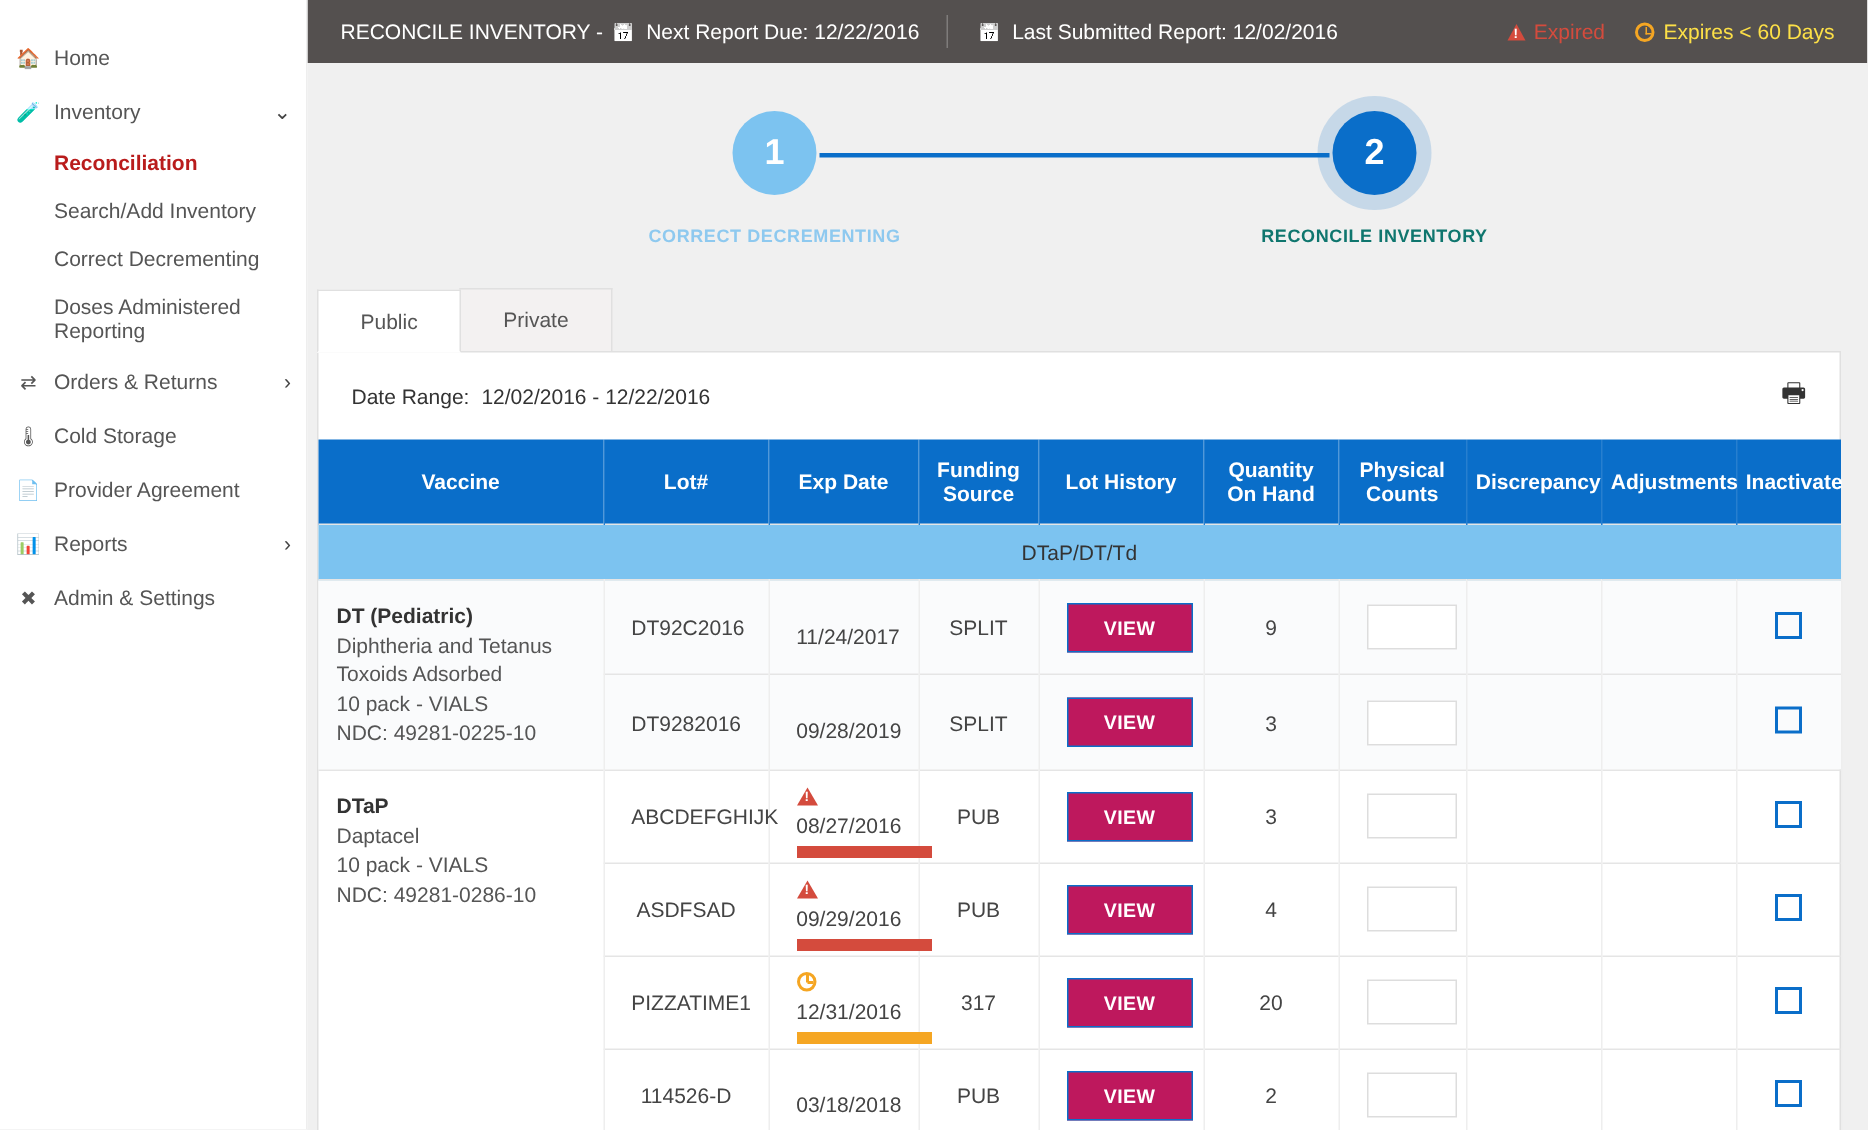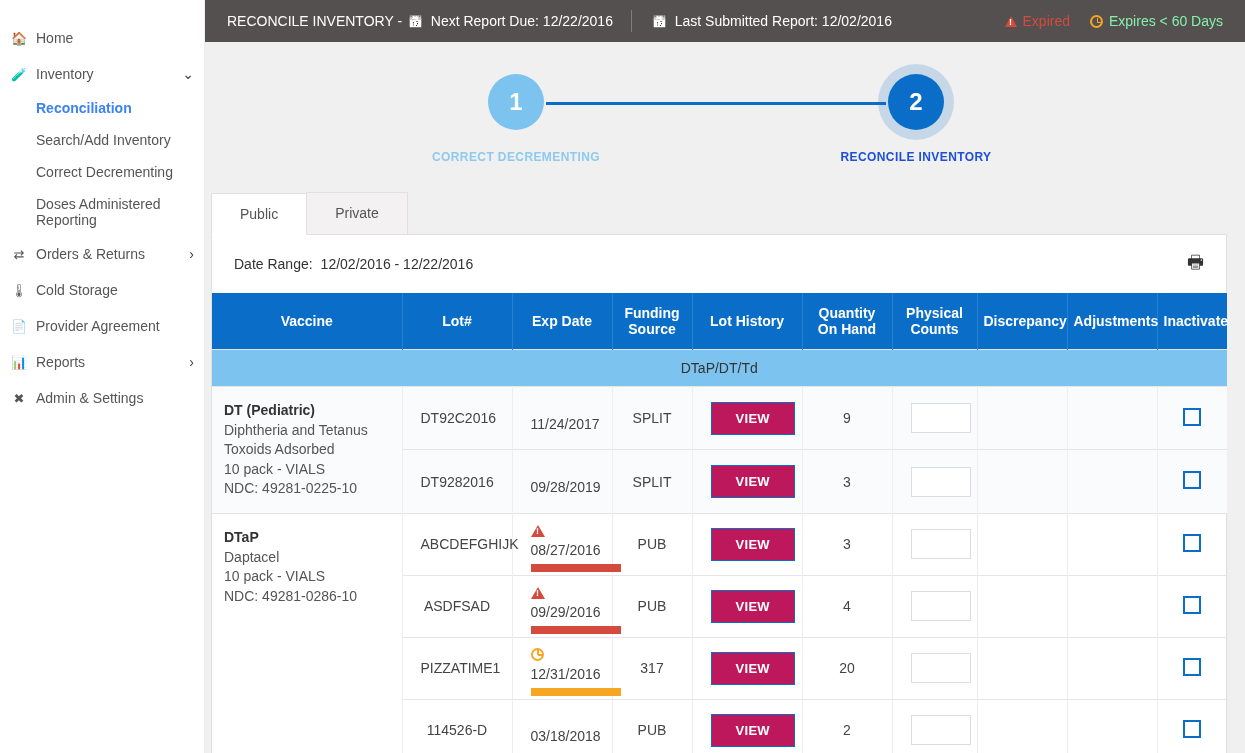--- a/index.html
+++ b/index.html
@@ -38,21 +38,21 @@
     color: #444;
   }
   .sidebar-sub {
     padding-left: 36px;
     padding-top: 8px;
     padding-bottom: 8px;
     font-size: 14px;
     color: #555;
     cursor: pointer;
   }
-  .sidebar-sub.active { font-weight: bold; color:#3b82f6;}
+  .sidebar-sub.active { font-weight: bold; color:#b91c1c;}
   .main {
     flex: 1;
     display: flex;
     flex-direction: column;
     overflow: hidden;
   }
   .topbar {
     background: #54504f;
     color: #fff;
     height: 42px;
@@ -71,21 +71,21 @@
     margin: 0 18px;
   }
   .topbar-right { margin-left: auto; display:flex; align-items:center; gap:20px; }
   .legend {
     display: flex;
     align-items: center;
     gap: 6px;
     font-size: 14px;
   }
   .legend.expired { color: #d44b3d; }
-  .legend.soon { color: #86efac; }
+  .legend.soon { color: #fde047; }
   .tri-icon {
     width:0;height:0;border-left:6px solid transparent;border-right:6px solid transparent;border-bottom:11px solid #d44b3d;position:relative;display:inline-block;
   }
   .tri-icon::after{content:"!";position:absolute;left:-2px;top:1px;color:#fff;font-size:9px;font-weight:bold;width:4px;text-align:center;}
   .clock-icon {
     width:13px;height:13px;border:2px solid #f5a623;border-radius:50%;position:relative;display:inline-block;
   }
   .clock-icon::after{content:"";position:absolute;width:1.8px;height:5px;background:#f5a623;left:4.5px;top:1px;}
   .clock-icon::before{content:"";position:absolute;width:4px;height:1.8px;background:#f5a623;left:5px;top:5px;}
   .content {
@@ -115,21 +115,21 @@
     font-size: 24px;
     font-weight: bold;
     color: #fff;
     position: relative;
     z-index: 2;
   }
   .step-circle.done { background: #7cc3f0; }
   .step-circle.cur { background: #0a6ec9; box-shadow: 0 0 0 10px rgba(10,110,201,0.18); }
   .step-label { margin-top: 20px; font-size: 12px; font-weight: bold; letter-spacing: 0.4px;}
   .step-label.done { color: #8ec9ef; }
-  .step-label.cur { color: #1d4ed8; }
+  .step-label.cur { color: #0f766e; }
   .wizard-line {
     position: absolute;
     top: 48px;
     left: 50%;
     transform: translateX(-50%);
     width: 340px;
     height: 3px;
     background: #0a6ec9;
     z-index: 1;
   }

